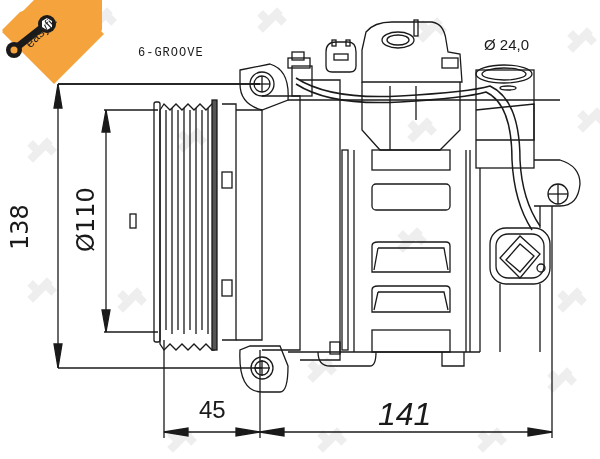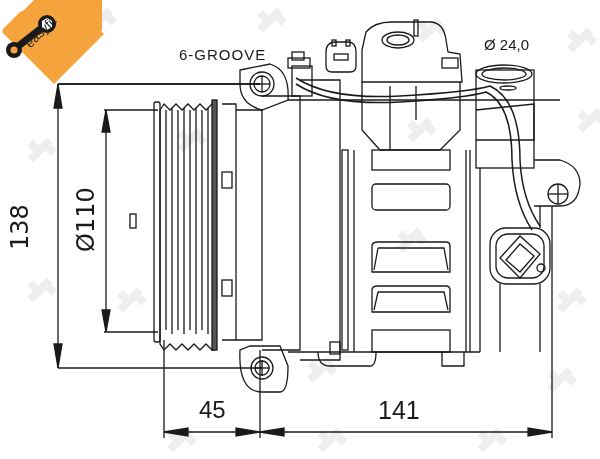--- a/index.html
+++ b/index.html
@@ -1,22 +1,22 @@
 <!DOCTYPE html>
 <html><head>
 <meta charset="utf-8">
 <style>
   html, body { margin: 0; padding: 0; background: #ffffff; }
   #canvas { position: relative; width: 600px; height: 459px; overflow: hidden; background: #ffffff; font-family: "DejaVu Sans", sans-serif; }
   svg { position: absolute; left: 0; top: 0; }
   .lbl { position: absolute; color: #1a1a1a; white-space: nowrap; }
-  .groove { left: 138px; top: 46px; font-size: 15px; letter-spacing: 1px; font-family: Liberation Sans, sans-serif; margin-left: 41px; }
+  .groove { left: 138px; top: 46px; font-size: 12px; letter-spacing: 1px; font-family: Liberation Mono, monospace; }
   .bore { left: 484px; top: 36px; font-size: 15px; font-family: "Liberation Sans", sans-serif; }
   .d45 { left: 199px; top: 396px; font-size: 24px; font-family: "Liberation Sans", sans-serif; }
-  .d141 { left: 378px; top: 396px; font-size: 25px; font-family: "Liberation Sans", sans-serif; }
+  .d141 { left: 378px; top: 396px; font-size: 32px; font-family: "Liberation Sans", sans-serif; font-style: italic; }
   .d138 { left: 6px; top: 208px; font-size: 24px; transform: rotate(-90deg); transform-origin: left top; top: 250px; font-family: "DejaVu Sans", sans-serif; }
   .d110 { left: 72px; top: 252px; font-size: 24px; transform: rotate(-90deg); transform-origin: left top; font-family: "DejaVu Sans", sans-serif; }
   .logo-text { position: absolute; left: 22px; top: 40px; font-size: 13px; color: #222; transform: rotate(-45deg); transform-origin: left top; font-family: "Liberation Sans", sans-serif; }
 </style>
 </head>
 <body>
 
 <div id="canvas">
 
   <svg width="600" height="459" viewBox="0 0 600 459">

